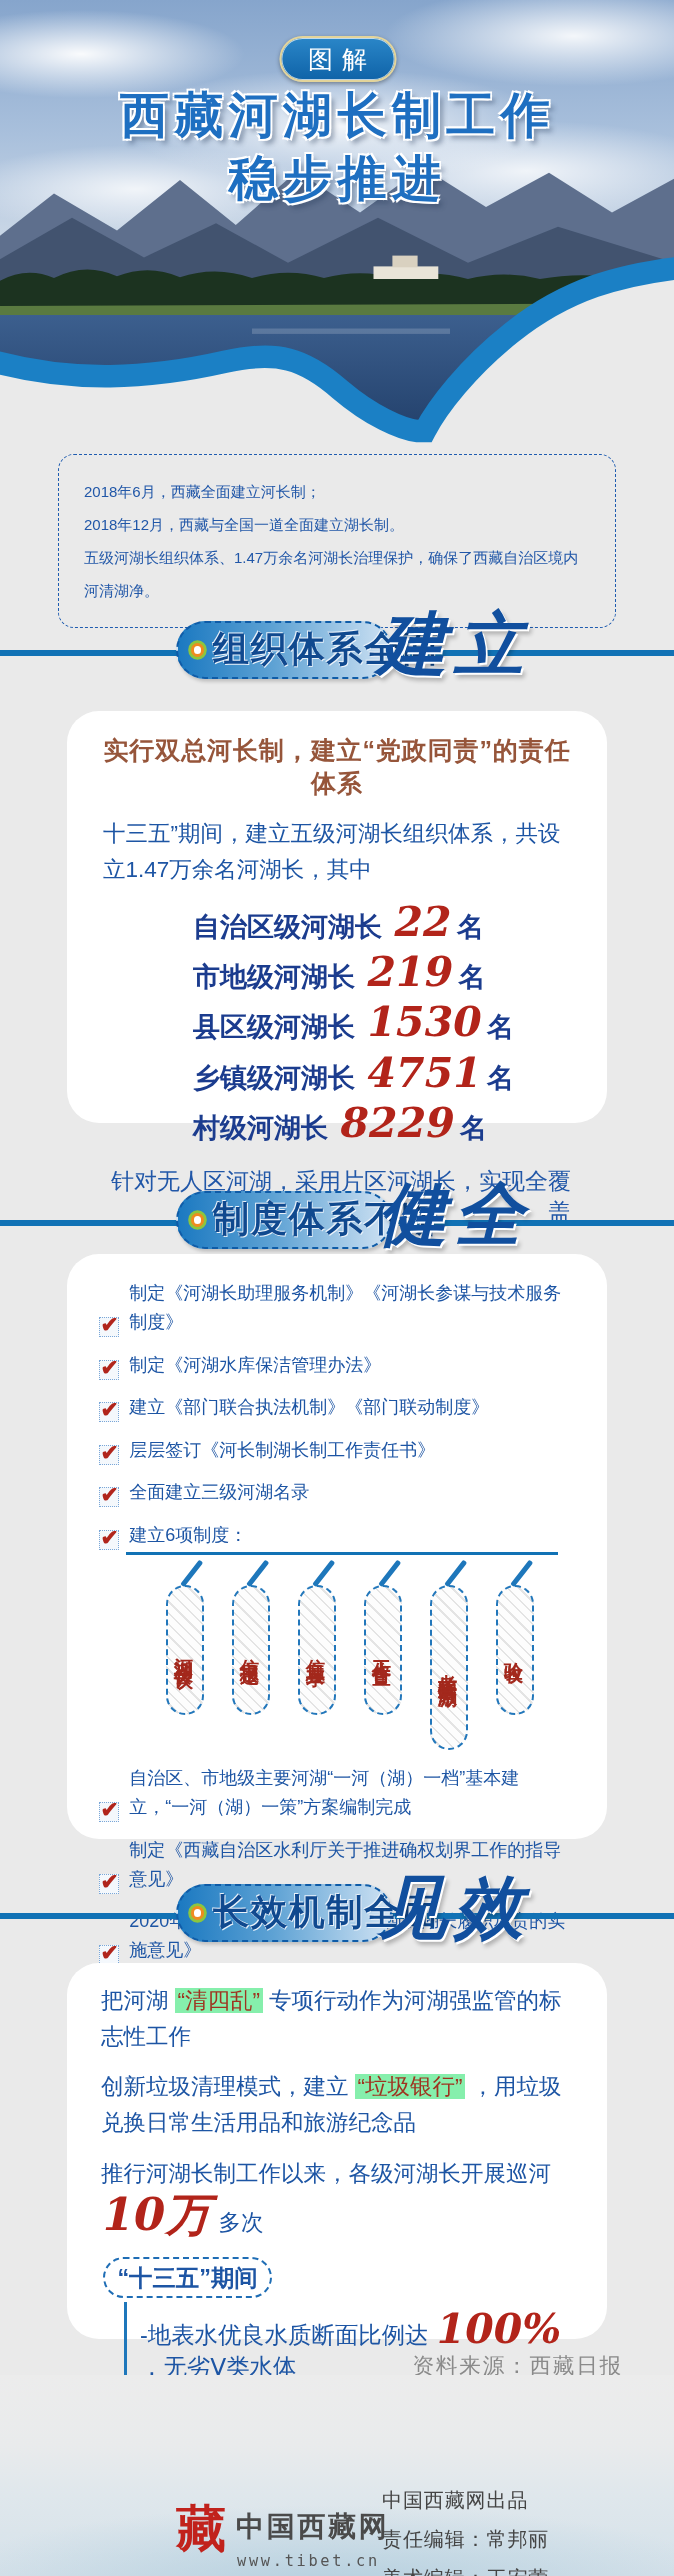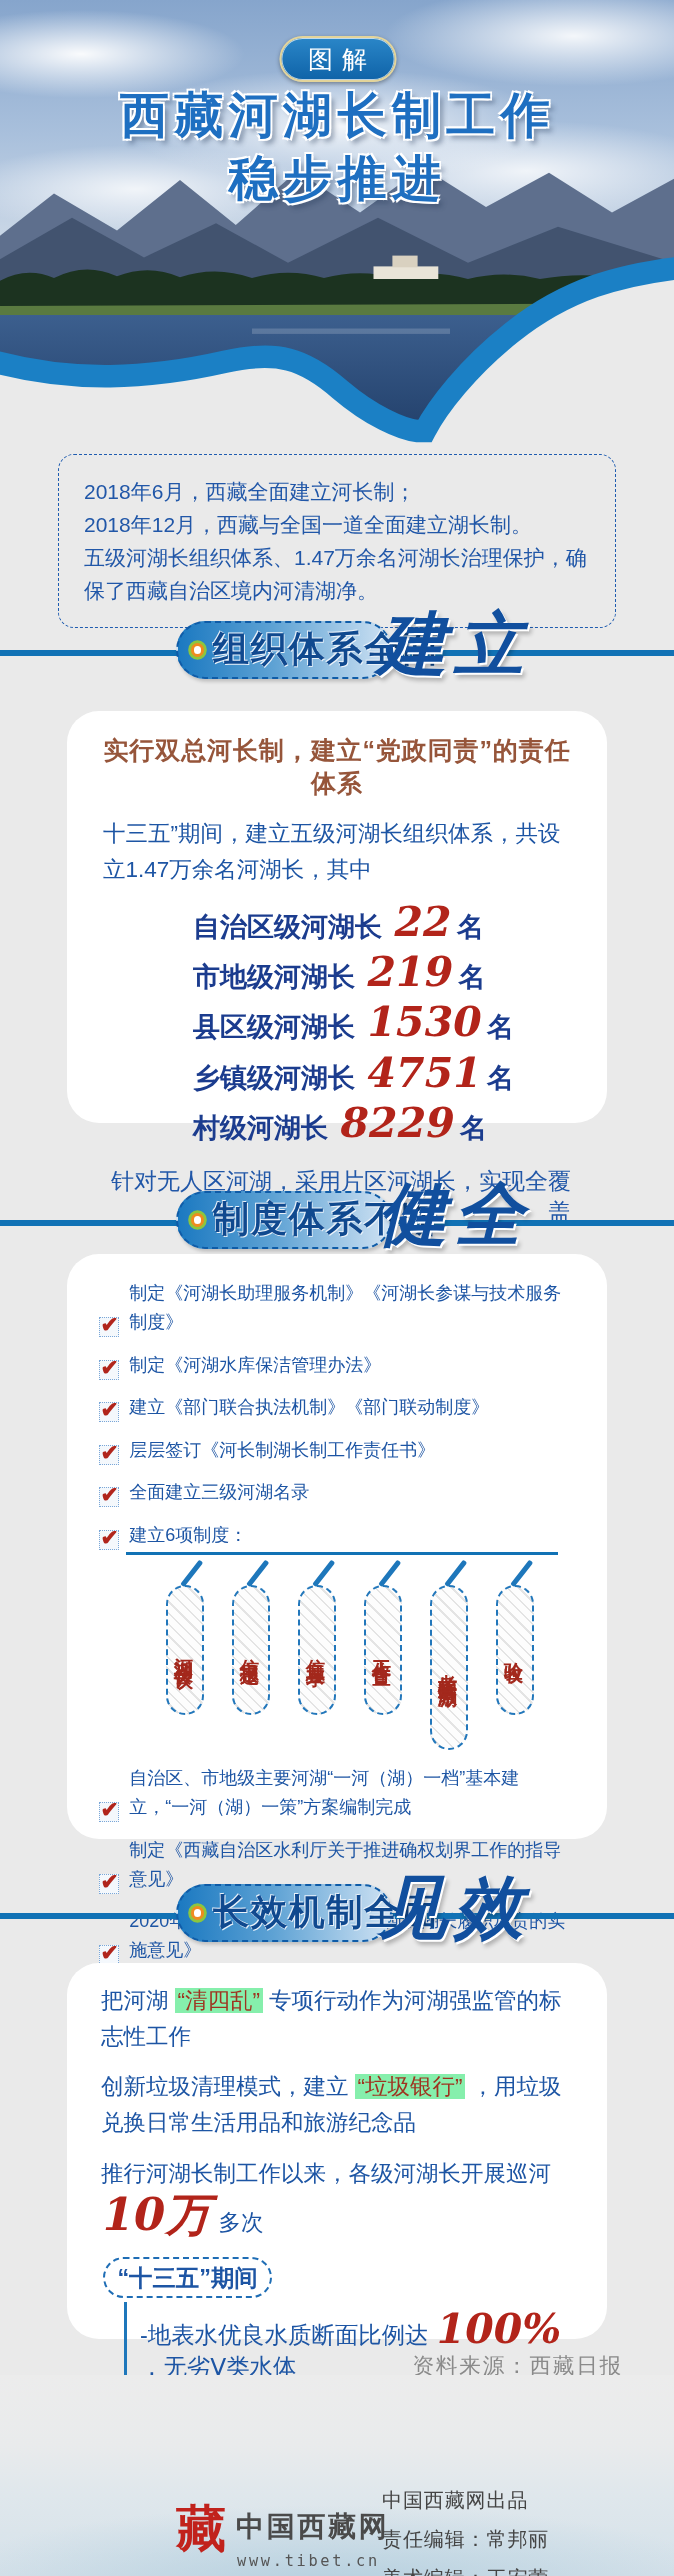--- a/index.html
+++ b/index.html
@@ -25,21 +25,21 @@
   .hero-title { position:absolute; width:675px; text-align:center;
     font-family:"DejaVu Serif", serif; font-weight:bold; color:#1e6fc1;
     text-shadow:-1.8px -1.8px 0 #fff, 1.8px -1.8px 0 #fff, -1.8px 1.8px 0 #fff, 1.8px 1.8px 0 #fff,
                 4.5px 5.4px 5.4px rgba(40,60,90,.45); letter-spacing:5.4px; }
   .hero-title1 { top:83px;  font-size:49px; }
   .hero-title2 { top:146px; font-size:49px; }
 
   
   .intro-box { position:absolute; top:454px; left:58px; width:558px;
     border:1.8px dashed #1f5cb0; border-radius:16px; padding:20px 25px;
-    color:#2157a8; font-size:21px; line-height:33px; }
+    color:#2157a8; font-size:15px; line-height:33px; }
 
   
   .sec-header { position:absolute; left:0; width:675px; height:81px; }
   .sec-line { position:absolute; top:31px; left:0; width:675px; height:6.3px; background:#1172b5; }
   .sec-pill { position:absolute; top:1.8px; left:176px; width:216px; height:58px; border-radius:29px;
     background:linear-gradient(90deg,#1b79c1 0%,#5ea2d4 45%,#cfe2f3 100%);
     border:2.7px dashed #0f5ca8; display:flex; align-items:center; padding-left:12.6px;
     box-shadow:1.8px 2.7px 3.6px rgba(0,0,0,.18); }
   .ring-icon { width:13.5px; height:13.5px; border-radius:50%; background:#fff;
     border:3.6px solid #ef8b1f; box-shadow:0 0 0 2.7px #8bc63f; margin-right:9px; flex:0 0 auto; }

